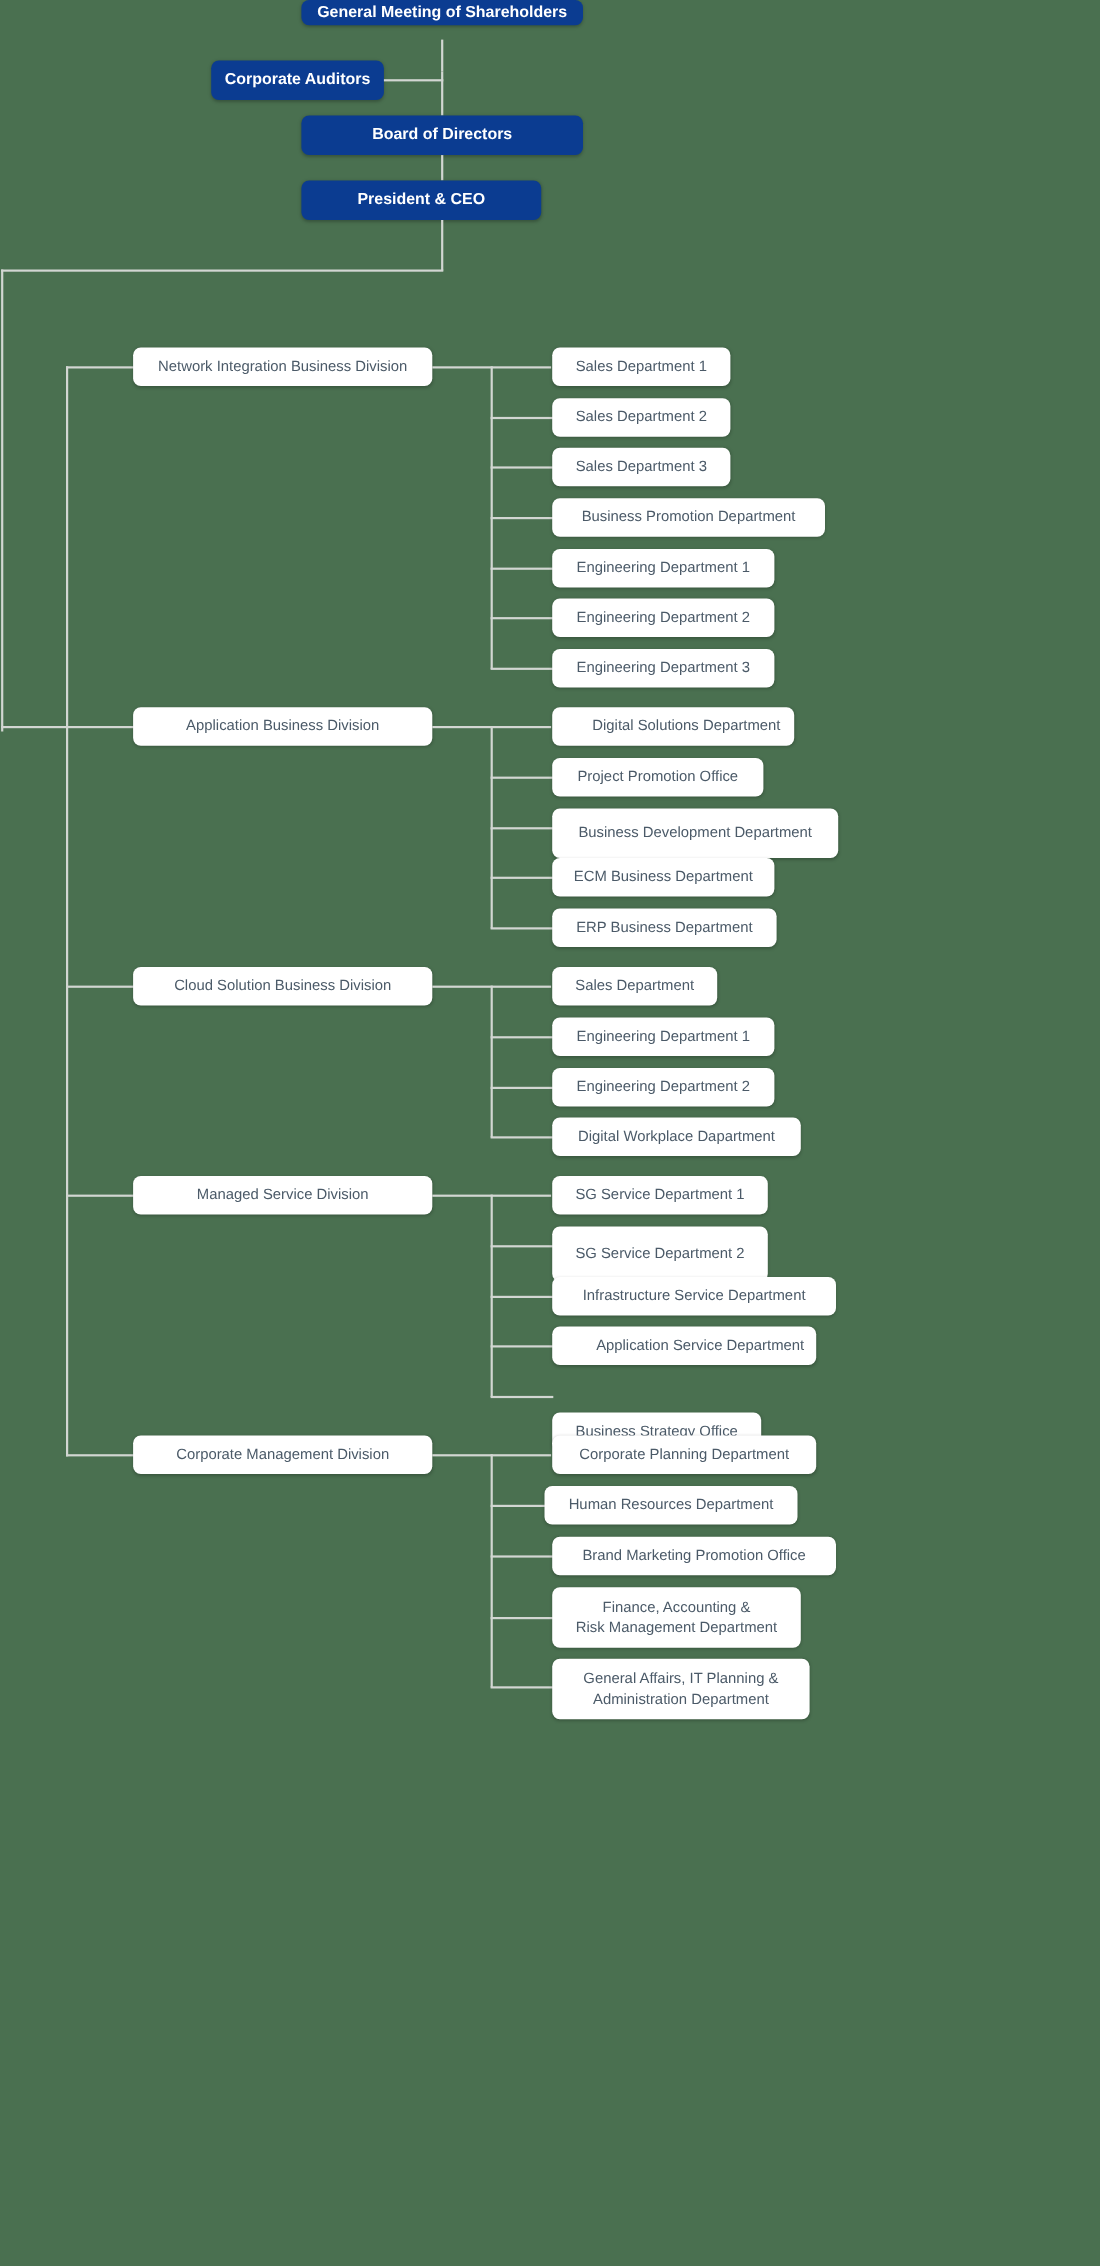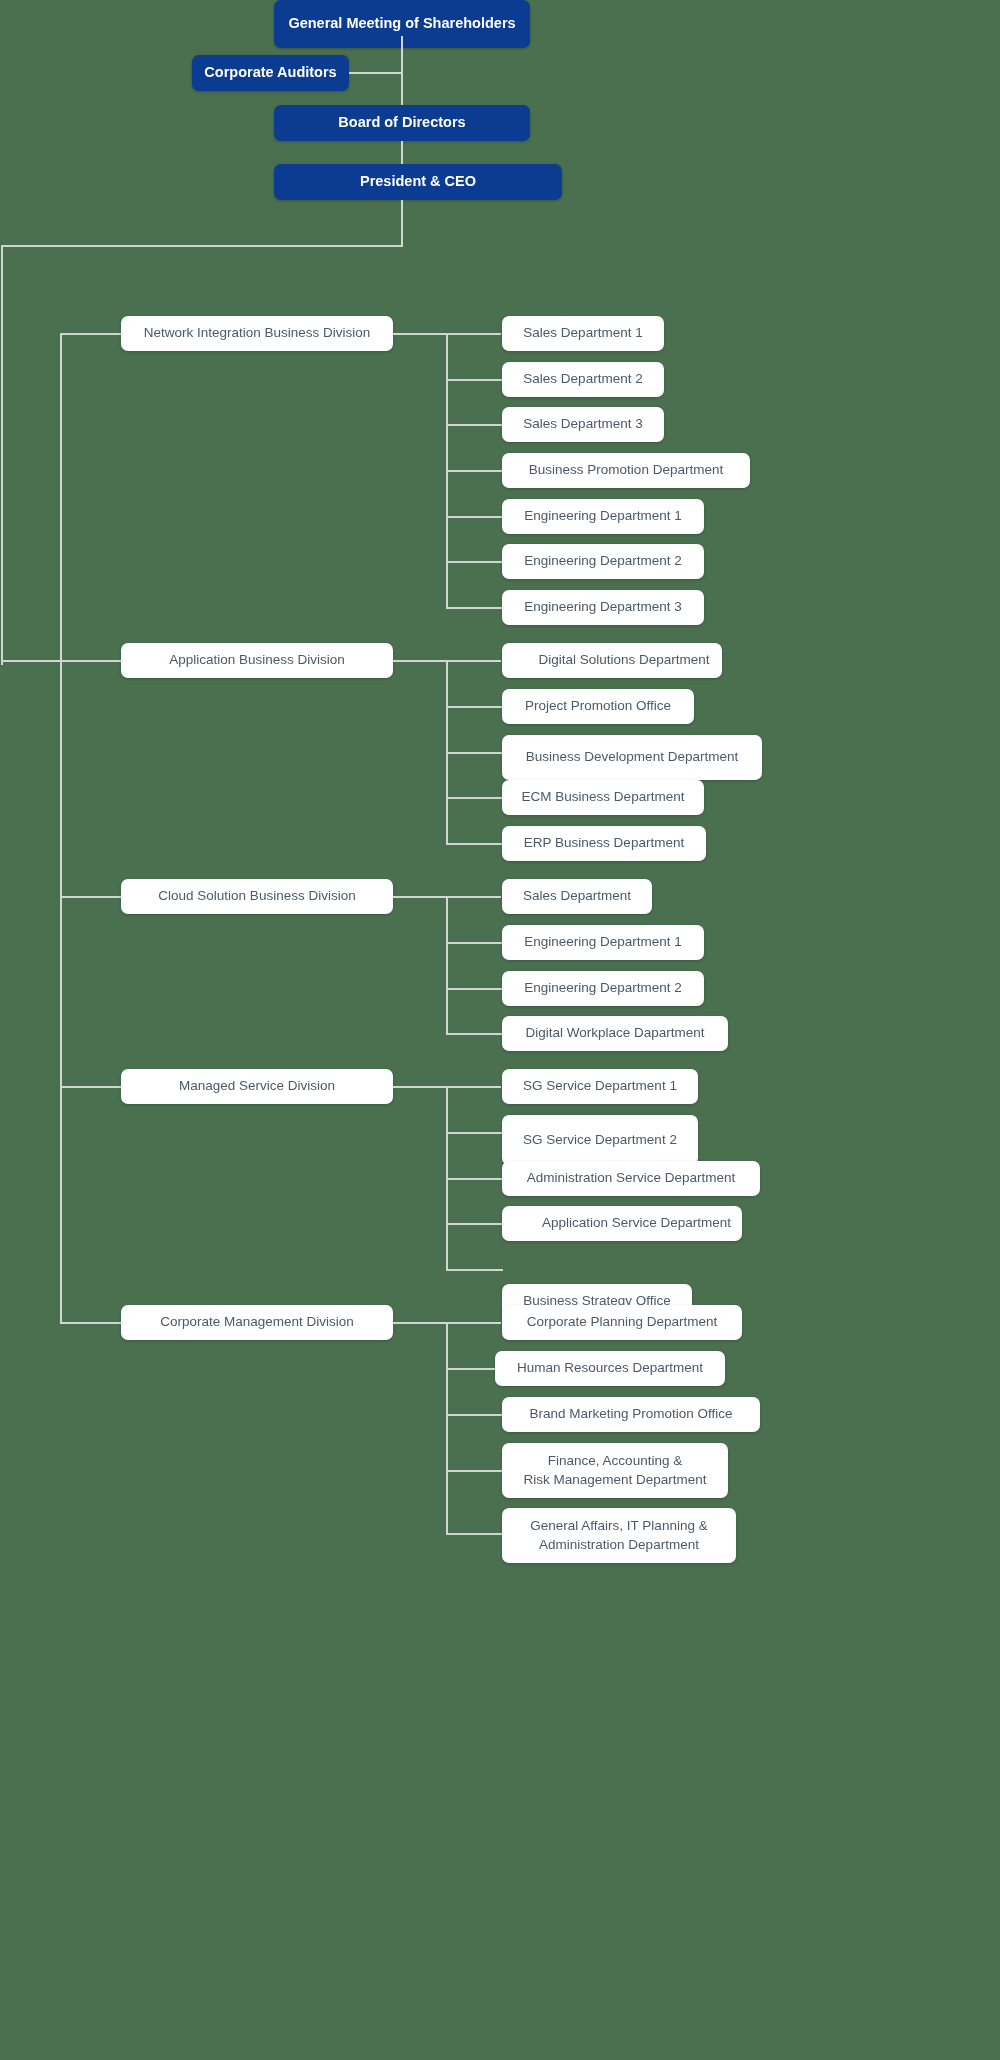--- a/index.html
+++ b/index.html
@@ -64,34 +64,34 @@
     font-size: 13.5px;
     font-weight: normal;
     box-shadow: 0 1px 3px rgba(0,0,0,0.22);
   }
 </style>
 </head>
 <body>
 
 <div id="chart">
 
-  <div class="box exec" style="left:274px; top:0px; width:256px; height:48px;">General Meeting of Shareholders</div>
+  <div class="box exec" style="left:274px; top:0px; width:256px; height:23px;">General Meeting of Shareholders</div>
 
   <div class="line vline" style="left:401px; top:36px; width:2px; height:29px;"></div>
   <div class="line vline" style="left:401px; top:65px; width:2px; height:40px;"></div>
 
   <div class="box exec" style="left:192px; top:55px; width:157px; height:36px;">Corporate Auditors</div>
 
   <div class="line hline" style="left:349px; top:72px; width:54px; height:2px;"></div>
 
   <div class="box exec" style="left:274px; top:105px; width:256px; height:36px;">Board of Directors</div>
 
   <div class="line vline" style="left:401px; top:141px; width:2px; height:23px;"></div>
 
-  <div class="box exec" style="left:274px; top:164px; width:288px; height:36px;">President &amp; CEO</div>
+  <div class="box exec" style="left:274px; top:164px; width:218px; height:36px;">President &amp; CEO</div>
 
   <div class="line vline" style="left:401px; top:200px; width:2px; height:46px;"></div>
   <div class="line hline" style="left:1px; top:245px; width:402px; height:2px;"></div>
   <div class="line vline" style="left:1px; top:245px; width:2px; height:420px;"></div>
   <div class="line hline" style="left:1px; top:660px; width:60px; height:2px;"></div>
 
   <div class="line vline" style="left:60px; top:333px; width:2px; height:991px;"></div>
 
   <div class="line hline" style="left:60px; top:333px; width:62px; height:2px;"></div>
   <div class="box unit" style="left:121px; top:316px; width:272px; height:35px; justify-content:center;">Network Integration Business Division</div>
@@ -148,21 +148,21 @@
   <div class="line hline" style="left:393px; top:1086px; width:108px; height:2px;"></div>
   <div class="line vline" style="left:446px; top:1086px; width:2px; height:184px;"></div>
 
   <div class="line hline" style="left:446px; top:1132px; width:57px; height:2px;"></div>
   <div class="line hline" style="left:446px; top:1178px; width:57px; height:2px;"></div>
   <div class="line hline" style="left:446px; top:1223px; width:57px; height:2px;"></div>
   <div class="line hline" style="left:446px; top:1269px; width:57px; height:2px;"></div>
 
   <div class="box dept" style="left:502px; top:1069px; width:196px; height:35px;">SG Service Department 1</div>
   <div class="box dept" style="left:502px; top:1115px; width:196px; height:50px;">SG Service Department 2</div>
-  <div class="box dept" style="left:502px; top:1161px; width:258px; height:35px;">Administration Service Department</div>
+  <div class="box dept" style="left:502px; top:1161px; width:258px; height:35px;">Infrastructure Service Department</div>
   <div class="box dept" style="left:502px; top:1206px; width:240px; height:35px;padding-left:29px;">Application Service Department</div>
   <div class="box dept" style="left:502px; top:1252px; width:190px; height:35px;margin-top:32px;">Business Strategy Office</div>
 
   <div class="line hline" style="left:60px; top:1322px; width:62px; height:2px;"></div>
   <div class="box unit" style="left:121px; top:1305px; width:272px; height:35px;">Corporate Management Division</div>
   <div class="line hline" style="left:393px; top:1322px; width:108px; height:2px;"></div>
   <div class="line vline" style="left:446px; top:1322px; width:2px; height:212px;"></div>
 
   <div class="line hline" style="left:446px; top:1368px; width:57px; height:2px;"></div>
   <div class="line hline" style="left:446px; top:1414px; width:57px; height:2px;"></div>

